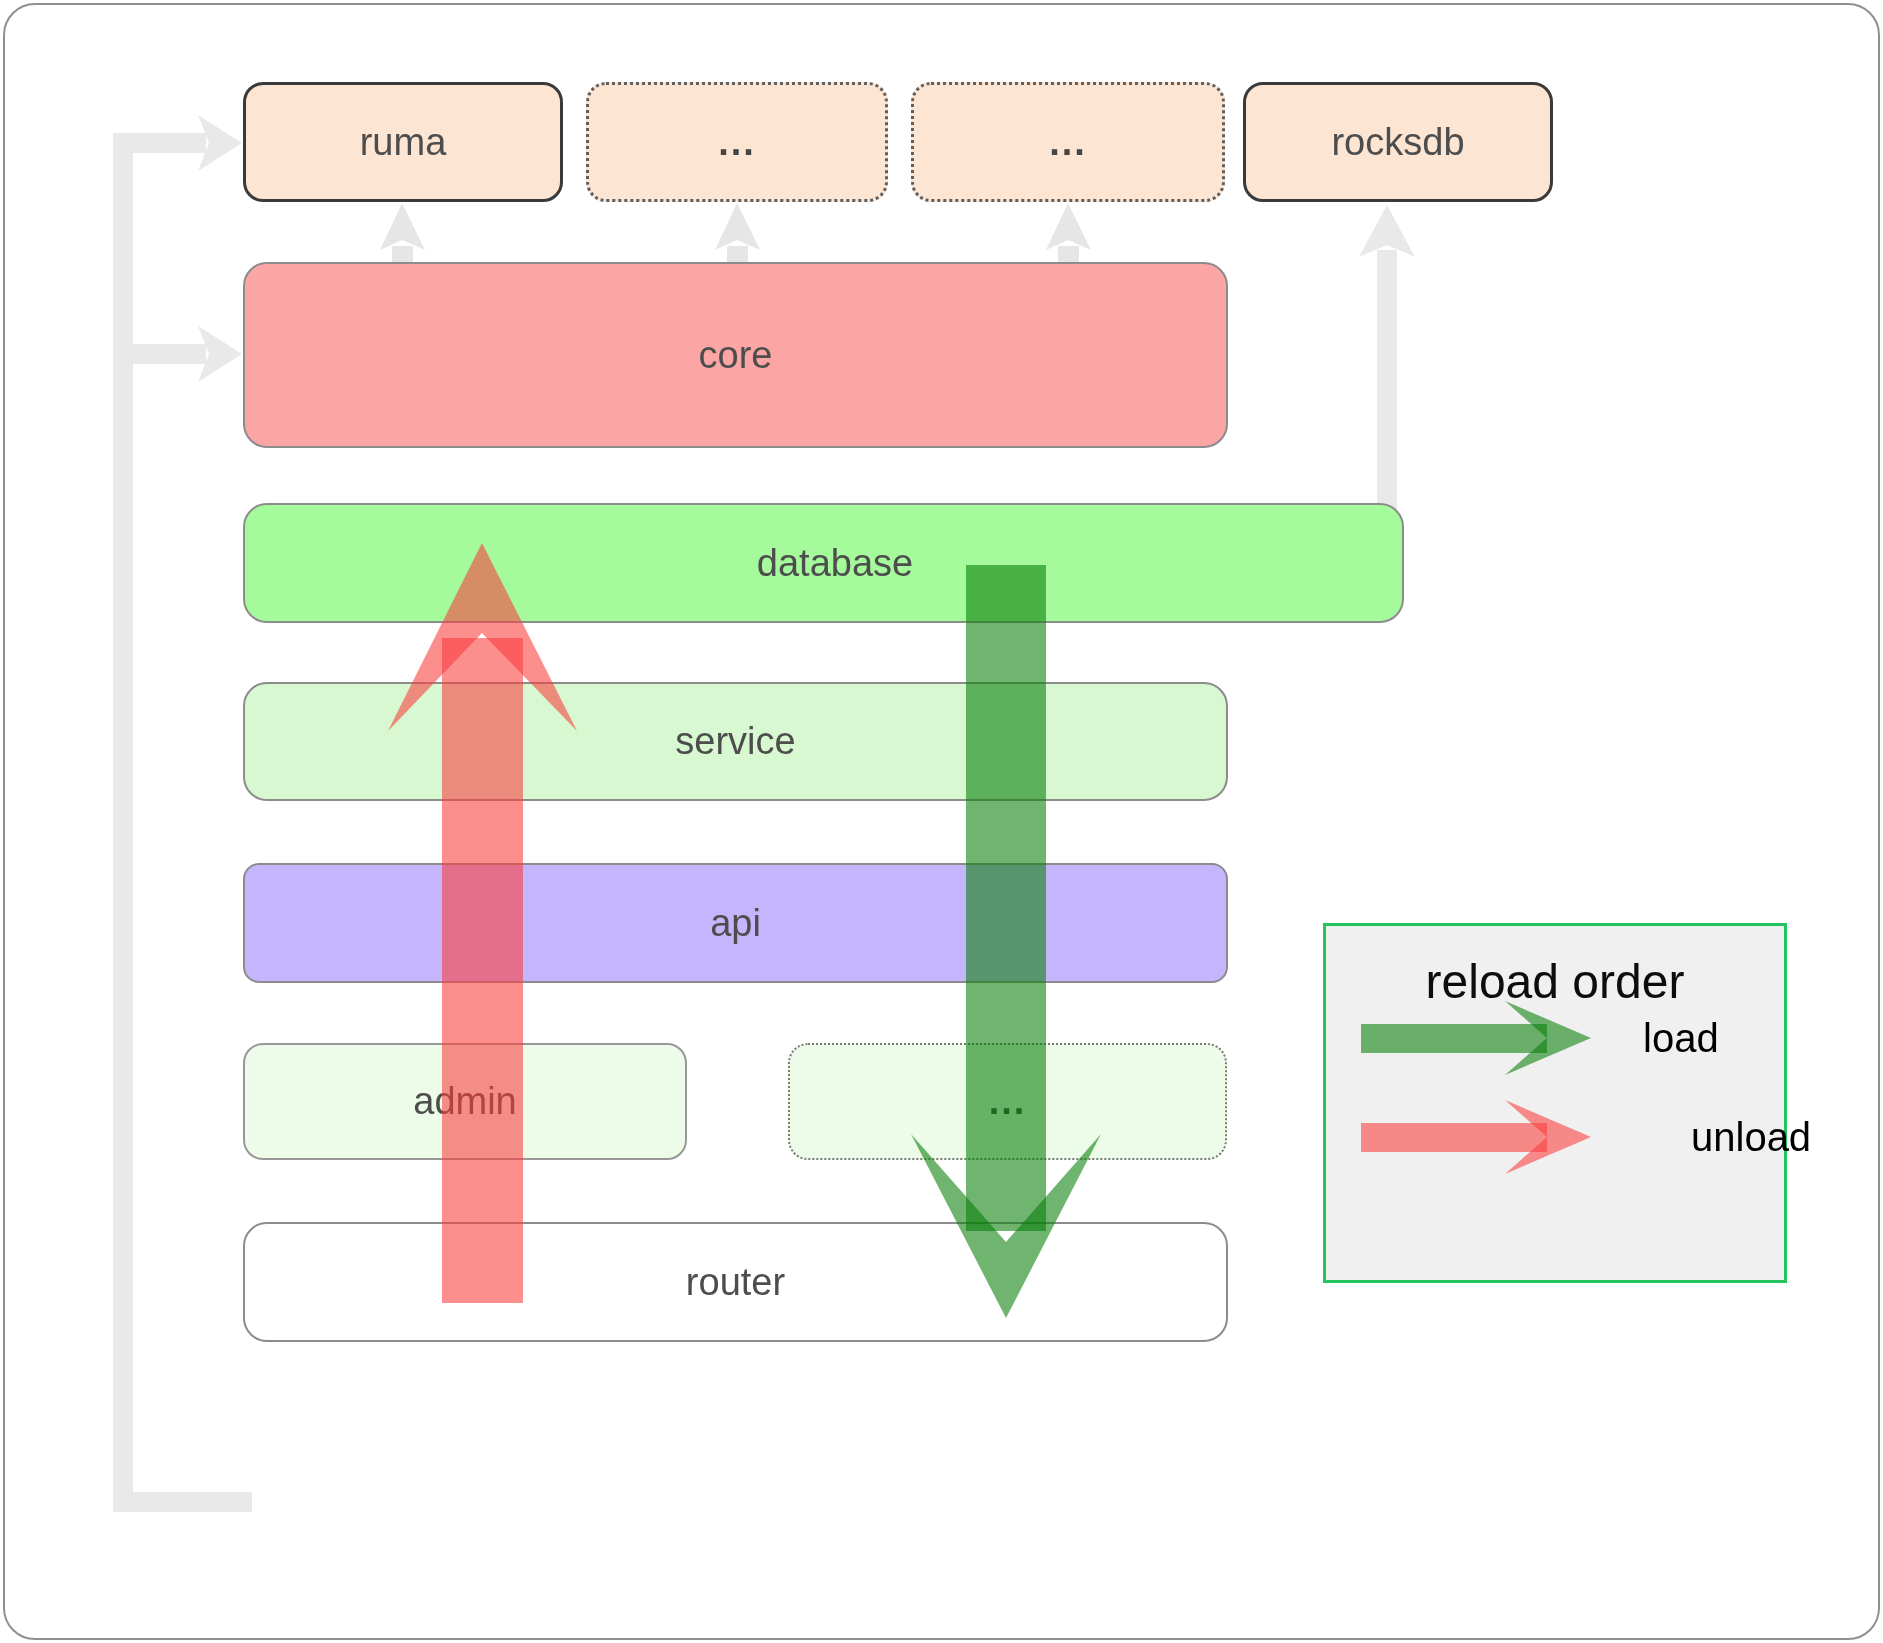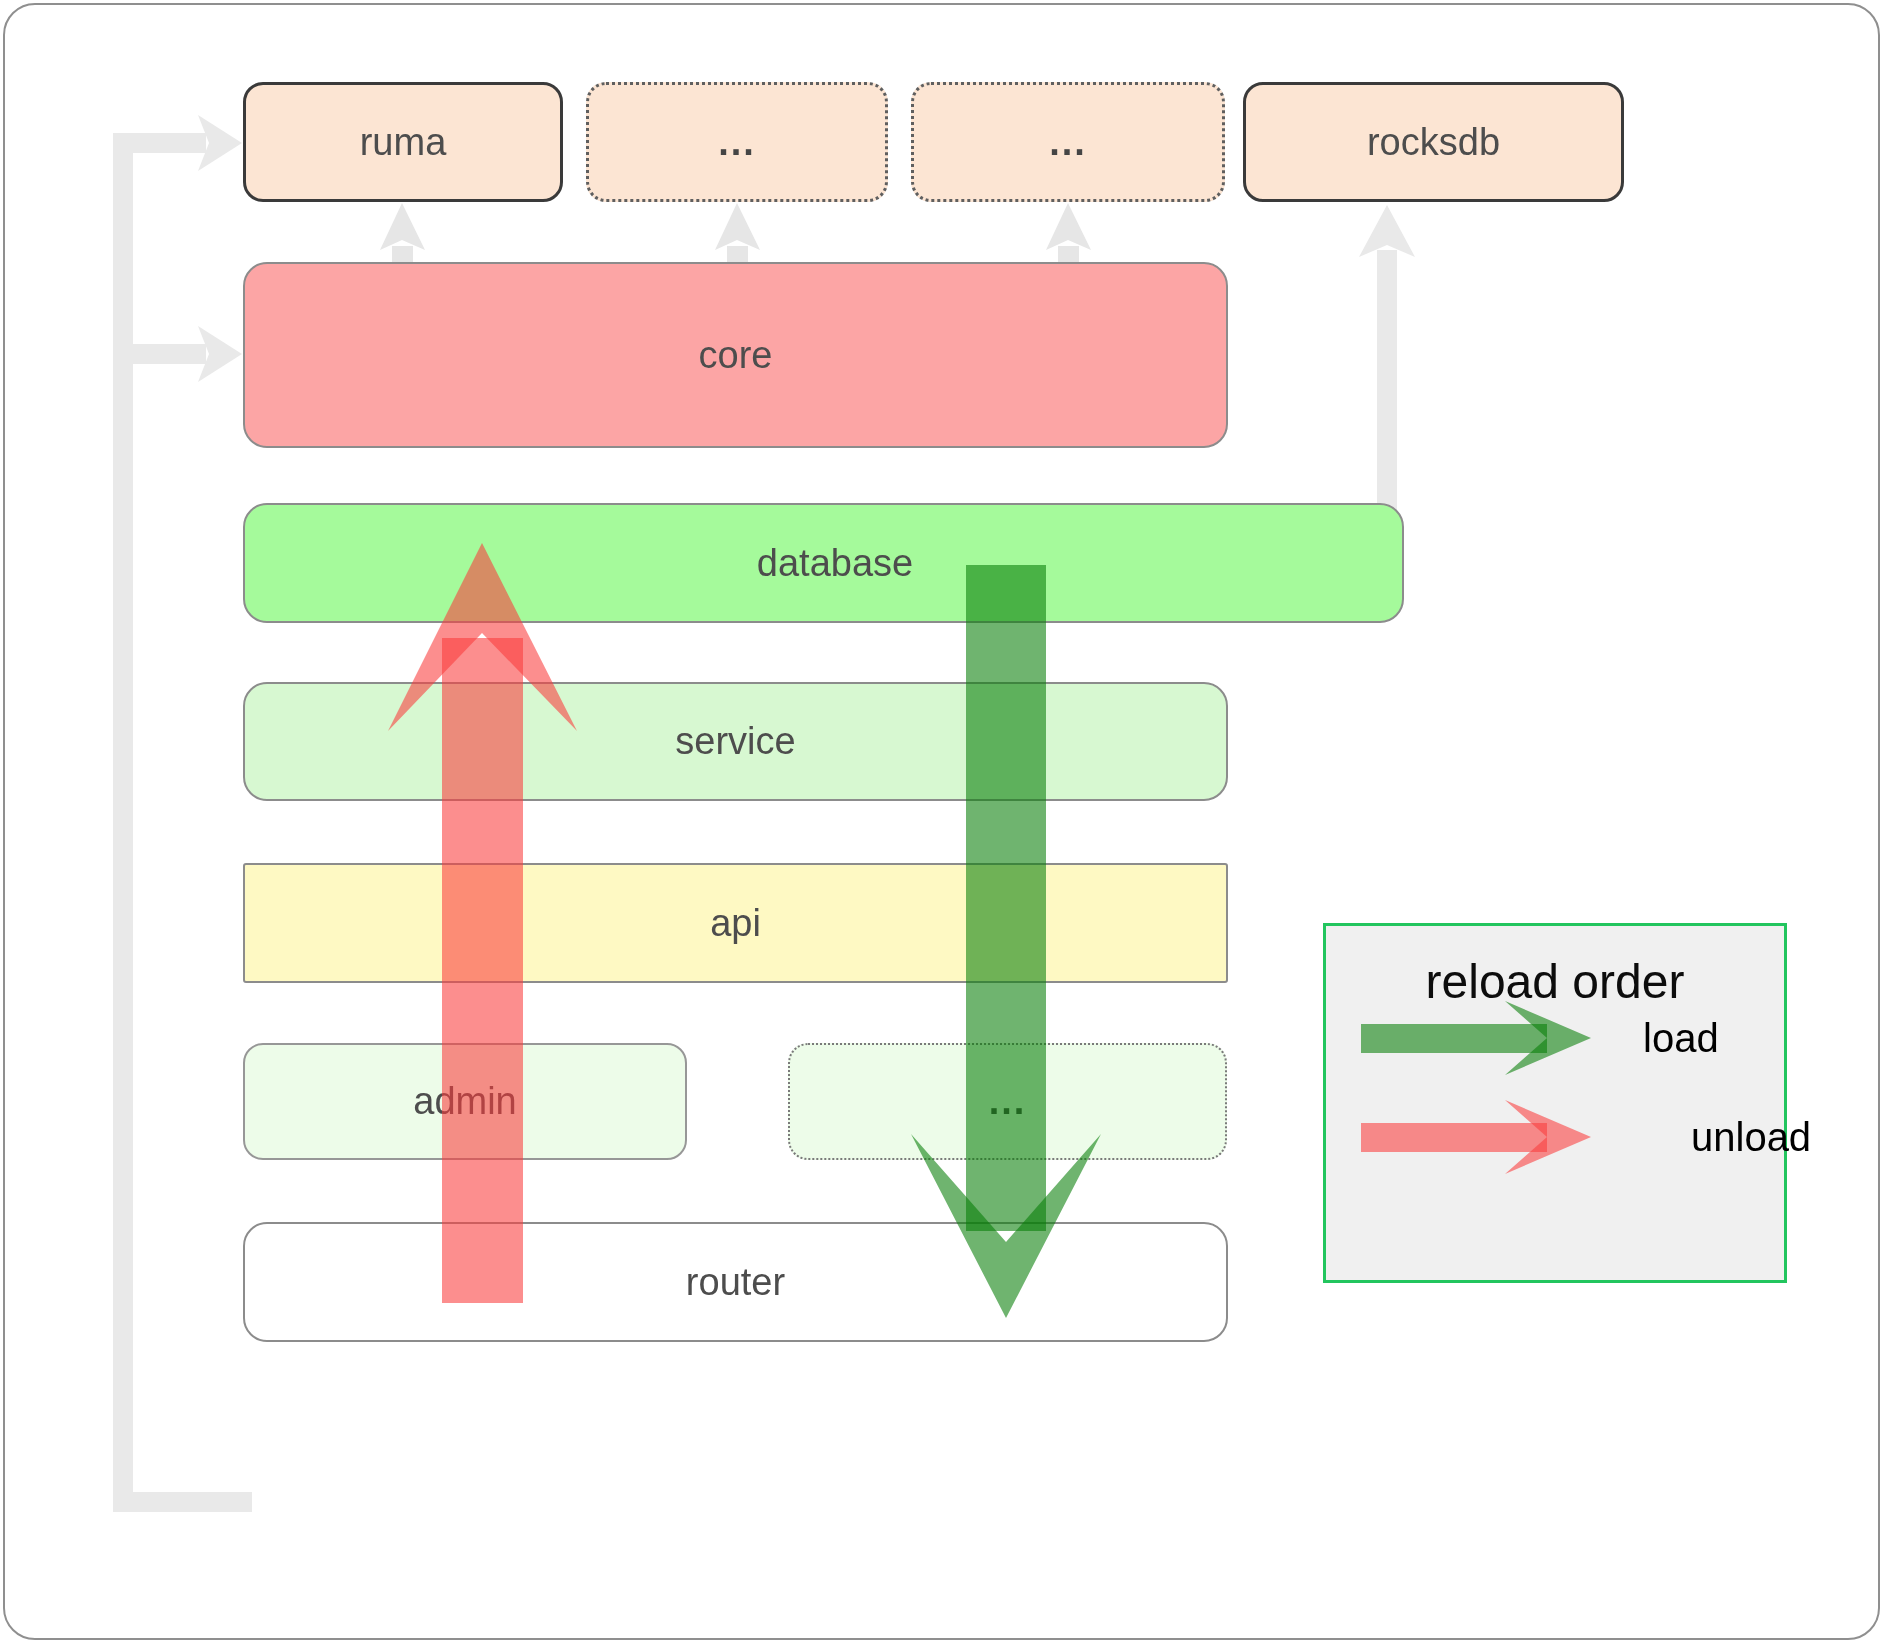--- a/index.html
+++ b/index.html
@@ -18,25 +18,25 @@
   .box{
     position:absolute;
     display:flex;align-items:center;justify-content:center;
     font-size:38px;color:#4d4d4d;
     z-index:1;
     box-sizing:border-box;
   }
   .box-ruma     {left:243px;top:82px;width:320px;height:120px;background:#fce5d3;border:3px solid #3a3a3a;border-radius:20px;}
   .box-dots1    {left:586px;top:82px;width:302px;height:120px;background:#fce5d3;border:3px dotted #5f5f5f;border-radius:20px;}
   .box-dots2    {left:911px;top:82px;width:314px;height:120px;background:#fce5d3;border:3px dotted #5f5f5f;border-radius:20px;}
-  .box-rocksdb  {left:1243px;top:82px;width:381px;height:120px;background:#fce5d3;border:3px solid #3a3a3a;border-radius:20px;align-items:center;}
+  .box-rocksdb  {left:1243px;top:82px;width:310px;height:120px;background:#fce5d3;border:3px solid #3a3a3a;border-radius:20px;align-items:center;}
   .box-core     {left:243px;top:262px;width:985px;height:186px;background:#fca5a5;border:2px solid #8c8c8c;border-radius:24px;}
   .box-database {left:243px;top:503px;width:1161px;height:120px;background:#a5fa9b;border:2px solid #8c8c8c;border-radius:24px;padding-left:23px;}
   .box-service  {left:243px;top:682px;width:985px;height:119px;background:#d7f8d1;border:2px solid #8c8c8c;border-radius:24px;}
-  .box-api      {left:243px;top:863px;width:985px;height:120px;background:#fef9c3;border:2px solid #8c8c8c;border-radius:3px;}
+  .box-api      {left:243px;top:863px;width:985px;height:120px;background:#c4b5fd;border:2px solid #8c8c8c;border-radius:16px;}
   .box-admin    {left:243px;top:1043px;width:444px;height:117px;background:#edfce9;border:2px solid #979797;border-radius:20px;}
   .box-dots3    {left:788px;top:1043px;width:439px;height:117px;background:#edfce9;border:2px dotted #7a7a7a;border-radius:20px;}
   .box-router   {left:243px;top:1222px;width:985px;height:120px;background:#ffffff;border:2px solid #8c8c8c;border-radius:24px;}
   .box-conduwuit{left:246px;top:1447px;width:984px;height:119px;background:#114e98;border:3px solid #000000;border-radius:18px;
                  color:#ffffff;font-weight:bold;font-size:40px;}
   .dots-label{font-weight:bold;color:#454545;letter-spacing:2px;}
   svg.overlay{position:absolute;left:0;top:0;pointer-events:none;}
   #svg-connectors{z-index:0;}
   #svg-arrows{z-index:3;}
   .legend{

